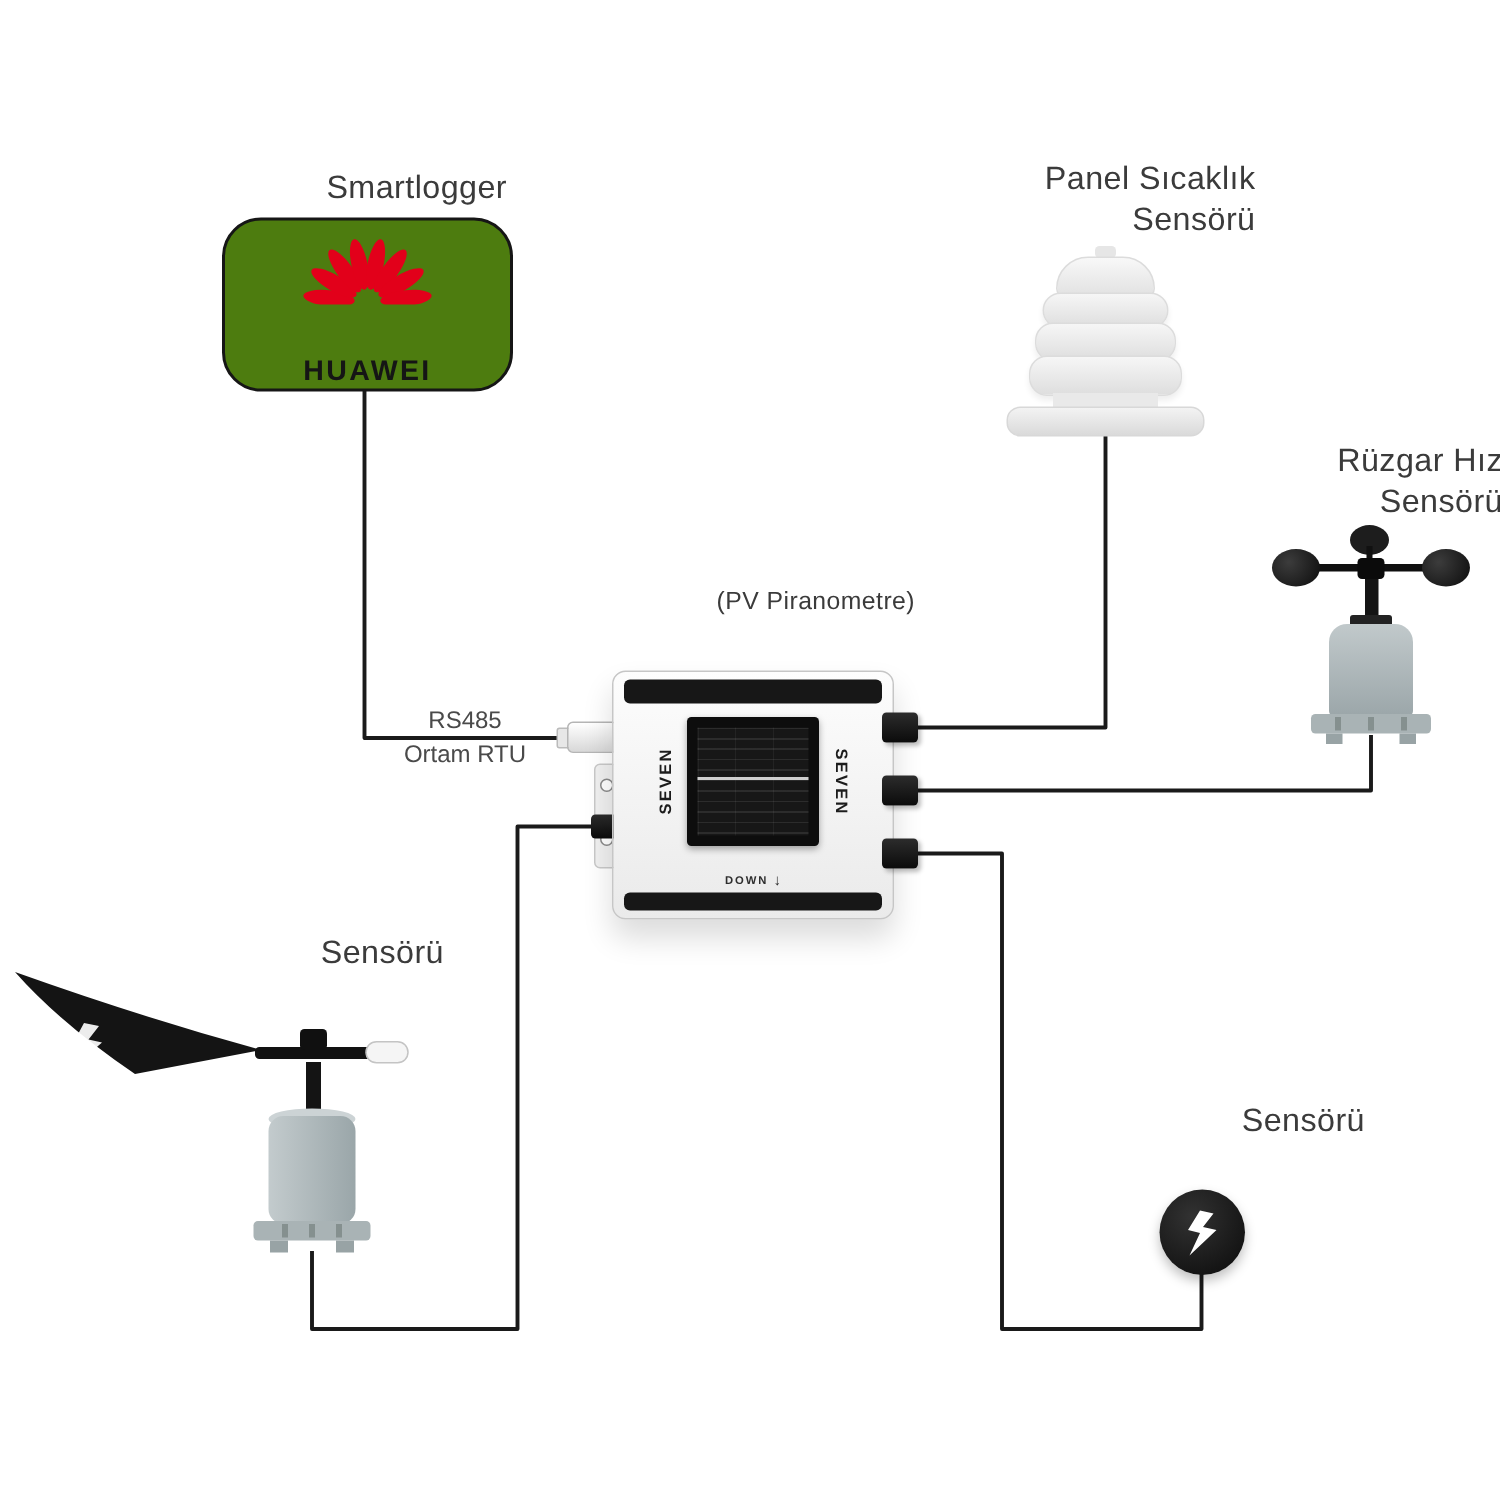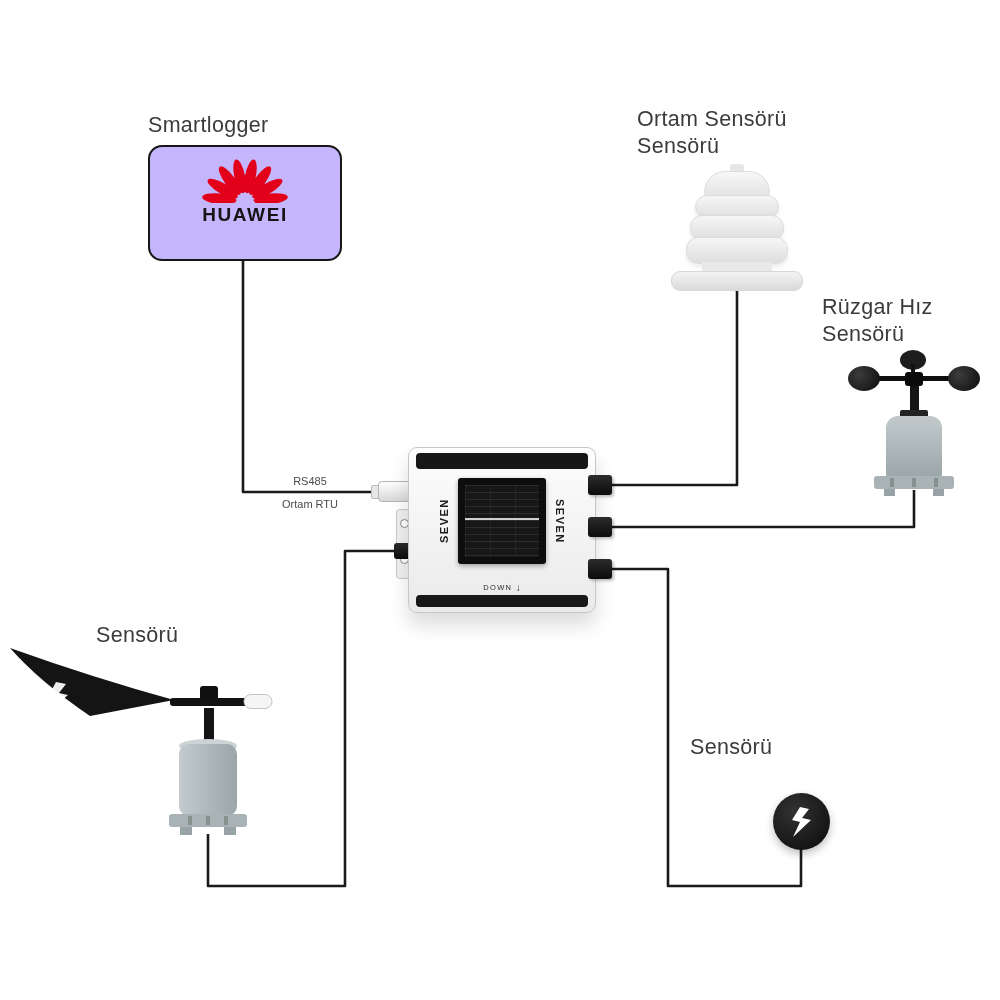--- a/index.html
+++ b/index.html
@@ -3,27 +3,27 @@
 <meta charset="utf-8">
 <style>
   html,body{margin:0;padding:0;background:#ffffff}
   .canvas{position:relative;width:1000px;height:1000px;background:#ffffff;font-family:"Liberation Sans",sans-serif;overflow:hidden}
 
   
   .wires{position:absolute;left:0;top:0;width:1000px;height:1000px}
   .wires path{fill:none;stroke:#1a1a1a;stroke-width:2.6;stroke-linejoin:round}
 
   
-  .label{position:absolute;text-align:left;color:#3b3b3b;font-size:21.5px;line-height:27px;letter-spacing:.3px}
+  .label{position:absolute;text-align:right;color:#3b3b3b;font-size:21.5px;line-height:27px;letter-spacing:.3px}
   .label .line{display:block}
   .label .sub{display:block;font-size:16.5px;line-height:22px}
-  .busLabel{position:absolute;text-align:center;color:#4a4a4a;font-size:11px;line-height:18px}
-
-  
-  .slbox{position:absolute;left:148px;top:145px;width:190px;height:112px;border:2.4px solid #161616;border-radius:14px;background:#c4b5fd;display:flex;flex-direction:column;align-items:center;justify-content:flex-start;gap:1px}
+  .busLabel{position:absolute;text-align:center;color:#4a4a4a;font-size:16px;line-height:18px}
+
+  
+  .slbox{position:absolute;left:148px;top:145px;width:190px;height:112px;border:2.4px solid #161616;border-radius:26px;background:#4d7c0f;display:flex;flex-direction:column;align-items:center;justify-content:space-between;gap:1px}
   .hwword{font-size:19px;font-weight:bold;letter-spacing:1.6px;color:#151515}
 
   
   .shield{position:absolute;left:671px;top:164px;width:132px;display:flex;flex-direction:column;align-items:center}
   .shield .knob{width:14px;height:8px;background:#e6e6e6;border-radius:3px}
   .shield .dome{width:64px;height:26px;background:linear-gradient(#f8f8f8,#e1e1e1);border:1px solid #dcdcdc;border-radius:32px 32px 10px 10px;margin-top:-1px}
   .shield .plate{background:linear-gradient(#f6f6f6,#dedede);border:1px solid #dcdcdc;border-radius:12px;margin-top:-4px;box-shadow:0 3px 4px rgba(0,0,0,.07)}
   .shield .p1{width:82px;height:22px}
   .shield .p2{width:92px;height:24px}
   .shield .p3{width:100px;height:25px}
@@ -54,21 +54,21 @@
   .hole{position:absolute;width:7px;height:7px;border:1.5px solid #8a8a8a;border-radius:50%;background:#fff}
   .dev{position:absolute;left:408px;top:447px;width:186px;height:164px;background:linear-gradient(#fdfdfd,#eaeaea);border:1px solid #c6c6c6;border-radius:9px;box-shadow:0 12px 20px rgba(0,0,0,.14)}
   .dev .tbar{position:absolute;left:7px;right:7px;top:5px;height:16px;background:#171717;border-radius:4px}
   .dev .bbar{position:absolute;left:7px;right:7px;bottom:5px;height:12px;background:#171717;border-radius:4px}
   .dev .panel{position:absolute;left:49px;top:30px;width:88px;height:86px;background:#0d0d0d;border-radius:3px;box-shadow:0 2px 5px rgba(0,0,0,.35)}
   .dev .cell{position:absolute;left:7px;right:7px;top:7px;bottom:7px;background:#171717;background-image:repeating-linear-gradient(to bottom,rgba(255,255,255,.09) 0 1px,transparent 1px 7px),repeating-linear-gradient(to right,rgba(255,255,255,.05) 0 1px,transparent 1px 25px)}
   .dev .cell::after{content:"";position:absolute;left:0;right:0;top:46%;height:2px;background:#cfcfcf}
   .sevenV{position:absolute;width:16px;height:86px;top:30px;color:#1c1c1c;font-size:11px;font-weight:bold;letter-spacing:1.5px;writing-mode:vertical-rl;transform:rotate(180deg);text-align:center}
   .sevenV.left{left:29px}
   .sevenV.right{left:141px;transform:none}
-  .downrow{position:absolute;left:0;right:0;bottom:19px;text-align:center;color:#2e2e2e;font-size:7.5px;letter-spacing:1.3px;font-weight:normal}
+  .downrow{position:absolute;left:0;right:0;bottom:19px;text-align:center;color:#2e2e2e;font-size:7.5px;letter-spacing:1.3px;font-weight:bold}
   .downrow .arrow{font-size:10px;letter-spacing:0;vertical-align:-1px}
   .conn{position:absolute;width:24px;height:20px;background:linear-gradient(#2c2c2c,#0b0b0b);border-radius:3px;box-shadow:2px 2px 3px rgba(0,0,0,.25)}
   .connL{position:absolute;left:394px;top:543px;width:18px;height:16px;background:linear-gradient(#2c2c2c,#0b0b0b);border-radius:3px}
 
   
   .vane{position:absolute;left:2px;top:638px;width:272px;height:204px}
 
   
   .disc{position:absolute;left:773px;top:793px;width:57px;height:57px;border-radius:50%;background:radial-gradient(circle at 38% 32%,#323232,#0a0a0a);box-shadow:0 4px 8px rgba(0,0,0,.25);display:flex;align-items:center;justify-content:center}
 </style>
@@ -99,21 +99,21 @@
         <ellipse cx="0" cy="-36" rx="7.5" ry="24" transform="rotate(84)"></ellipse>
       </g>
     </svg>
     <div class="hwword">HUAWEI</div>
   </div>
 
   <div class="busLabel" style="left:245px;top:472px;width:130px">RS485</div>
   <div class="busLabel" style="left:245px;top:495px;width:130px">Ortam RTU</div>
 
   <div class="label" style="left:637px;top:106px;width:200px">
-    <span class="line">Ortam Sensörü</span>
+    <span class="line">Panel Sıcaklık</span>
     <span class="line">Sensörü</span>
   </div>
   <div class="shield">
     <div class="knob"></div>
     <div class="dome"></div>
     <div class="plate p1"></div>
     <div class="plate p2"></div>
     <div class="plate p3"></div>
     <div class="neck"></div>
     <div class="base"></div>
@@ -135,20 +135,21 @@
     <div class="body"></div>
     <div class="flange"></div>
     <div class="slot" style="left:42px"></div>
     <div class="slot" style="left:64px"></div>
     <div class="slot" style="left:86px"></div>
     <div class="footL"></div>
     <div class="footR"></div>
   </div>
 
   <div class="label" style="left:390px;top:390px;width:220px">
+    <span class="sub">(PV Piranometre)</span>
   </div>
 
   <div class="glandtip"></div>
   <div class="gland"></div>
   <div class="ear">
     <div class="hole" style="left:3px;top:9px"></div>
     <div class="hole" style="left:3px;top:45px"></div>
   </div>
   <div class="connL"></div>
 

